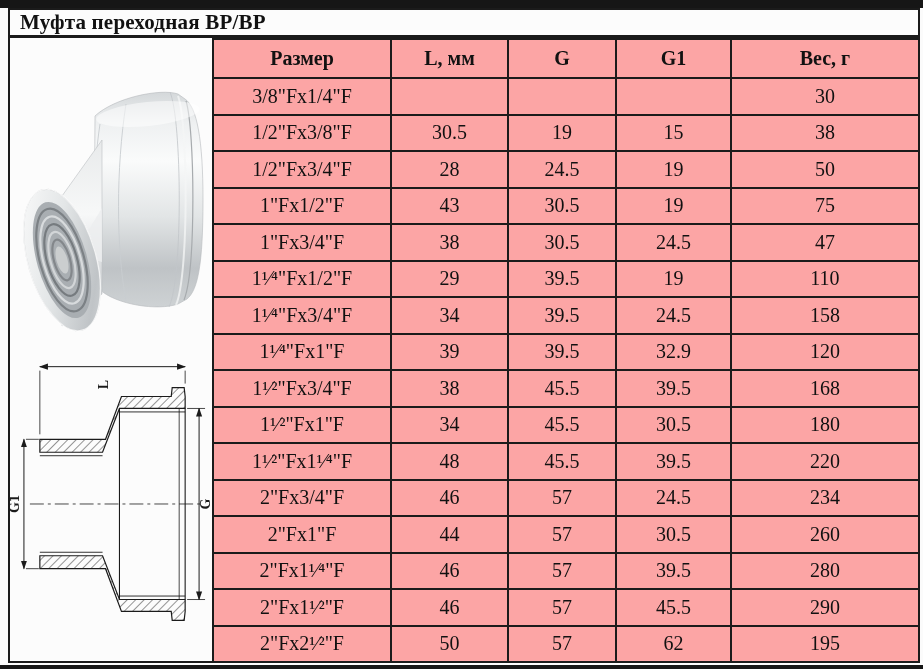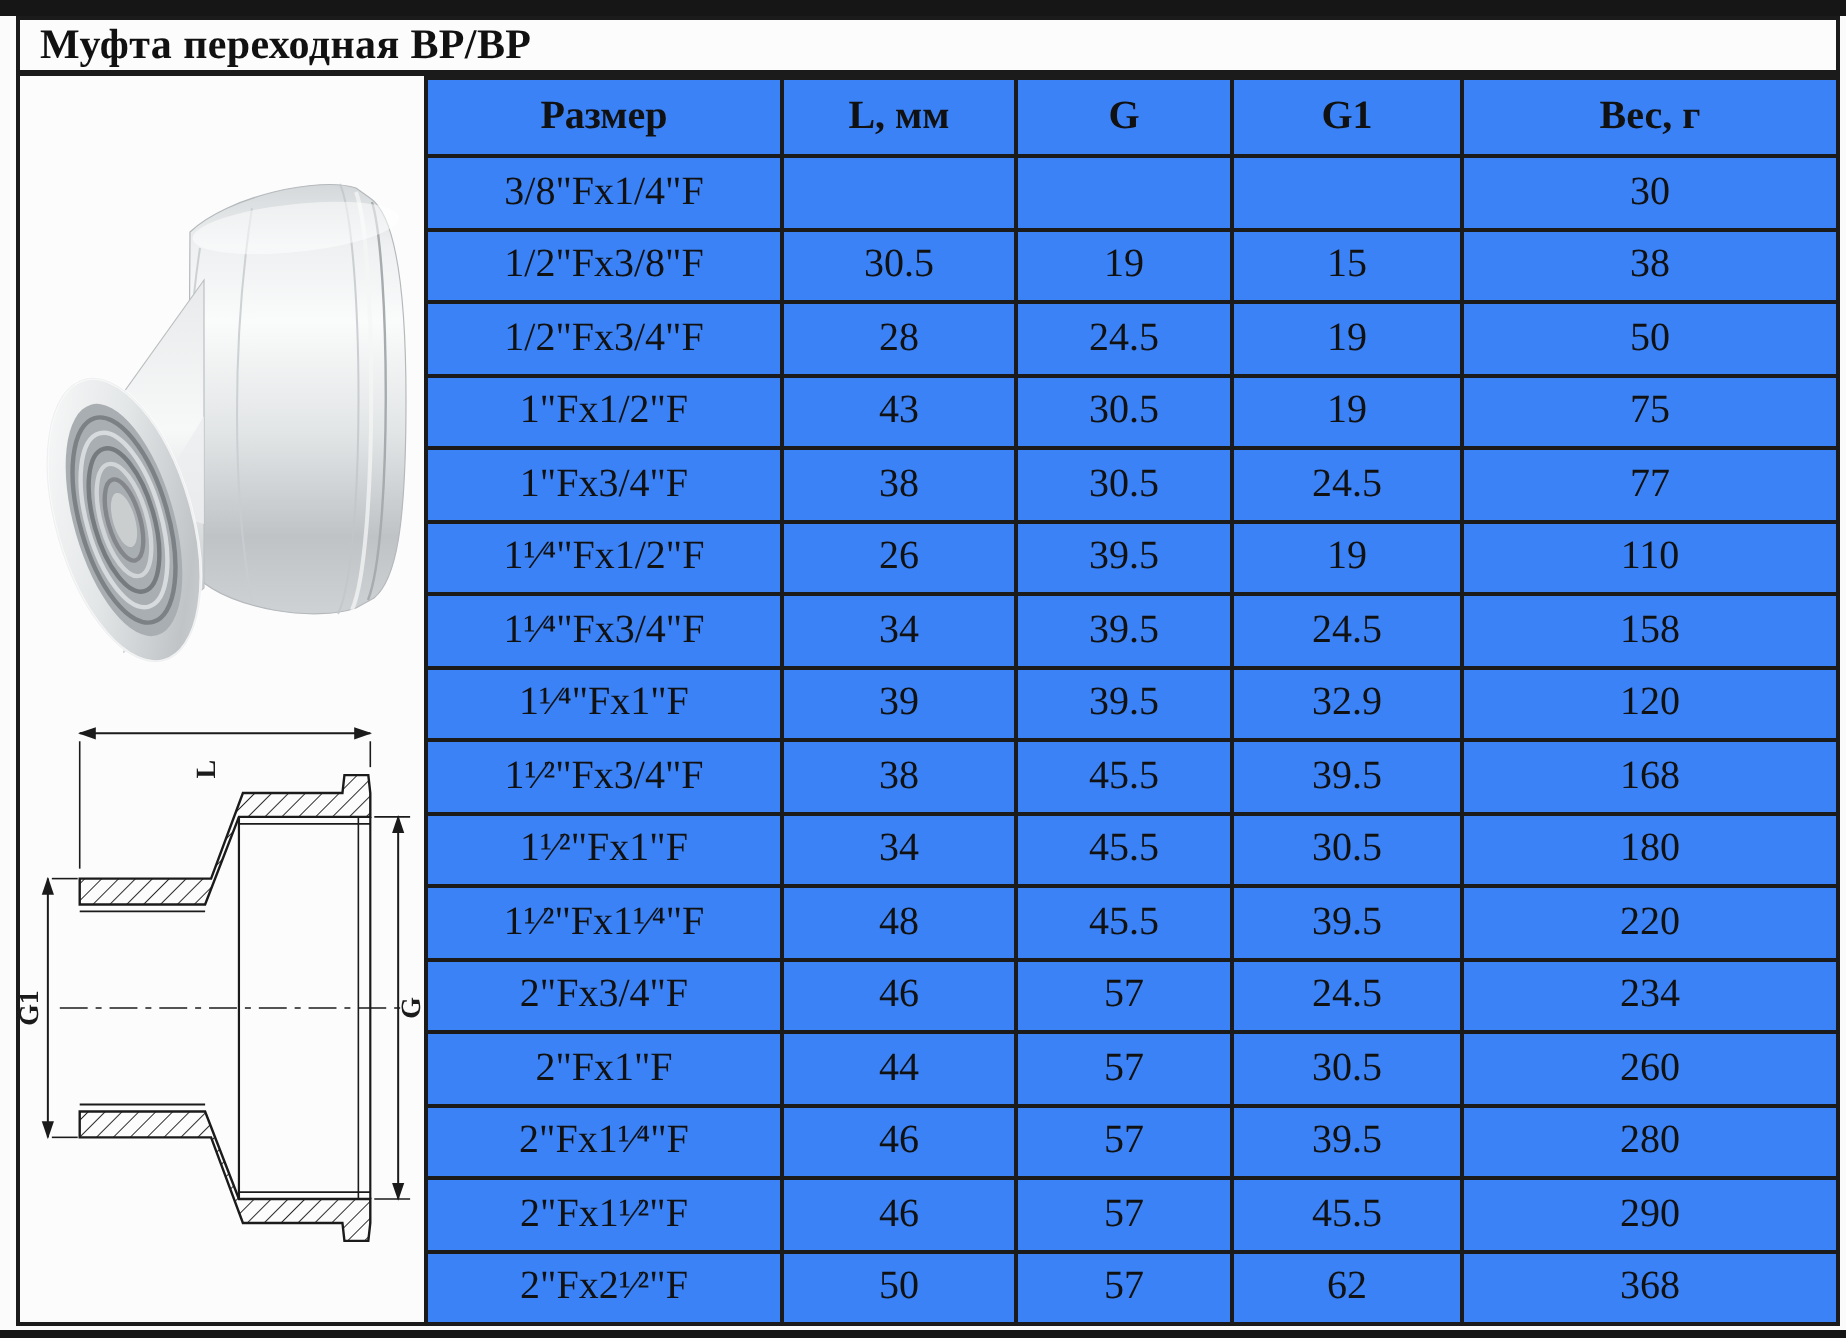--- a/index.html
+++ b/index.html
@@ -18,21 +18,21 @@
     font-size:21px;font-weight:bold;letter-spacing:.2px;
   }
   .content{position:absolute;top:38px;left:8px;width:912px;height:625px;display:flex;}
   .left-cell{
     position:relative;width:206px;box-sizing:border-box;background:#fcfcfc;
     border-left:2px solid #1b1b1b;border-bottom:2px solid #1b1b1b;
   }
   .photo-wrap{position:absolute;top:20px;left:0;width:206px;height:282px;}
   .drawing-wrap{position:absolute;top:306px;left:0;width:206px;height:316px;}
   table.spec{
-    border-collapse:collapse;table-layout:fixed;width:706px;height:625px;background:#3b82f6;
+    border-collapse:collapse;table-layout:fixed;width:706px;height:625px;background:#fca5a5;
   }
   table.spec th,table.spec td{
     border:2px solid #1b1b1b;text-align:center;vertical-align:middle;
     font-size:20px;padding:0 2px;white-space:nowrap;overflow:hidden;
   }
   table.spec th{font-weight:bold;height:37px;}
   table.spec td{font-weight:normal;}
   text.dim-label{font-family:"Liberation Serif","DejaVu Serif",serif;font-size:14px;font-weight:bold;fill:#1b1b1b;}
 </style>
 </head>
@@ -188,25 +188,25 @@
             <td>43</td>
             <td>30.5</td>
             <td>19</td>
             <td>75</td>
           </tr>
           <tr>
             <td>1"Fx3/4"F</td>
             <td>38</td>
             <td>30.5</td>
             <td>24.5</td>
-            <td>77</td>
+            <td>47</td>
           </tr>
           <tr>
             <td>1¹⁄⁴"Fx1/2"F</td>
-            <td>26</td>
+            <td>29</td>
             <td>39.5</td>
             <td>19</td>
             <td>110</td>
           </tr>
           <tr>
             <td>1¹⁄⁴"Fx3/4"F</td>
             <td>34</td>
             <td>39.5</td>
             <td>24.5</td>
             <td>158</td>
@@ -265,20 +265,20 @@
             <td>46</td>
             <td>57</td>
             <td>45.5</td>
             <td>290</td>
           </tr>
           <tr>
             <td>2"Fx2¹⁄²"F</td>
             <td>50</td>
             <td>57</td>
             <td>62</td>
-            <td>368</td>
+            <td>195</td>
           </tr>
         </tbody>
     </table>
   </div>
 
   <div class="edge-strip bottom"></div>
 </div>
 
 </body></html>

